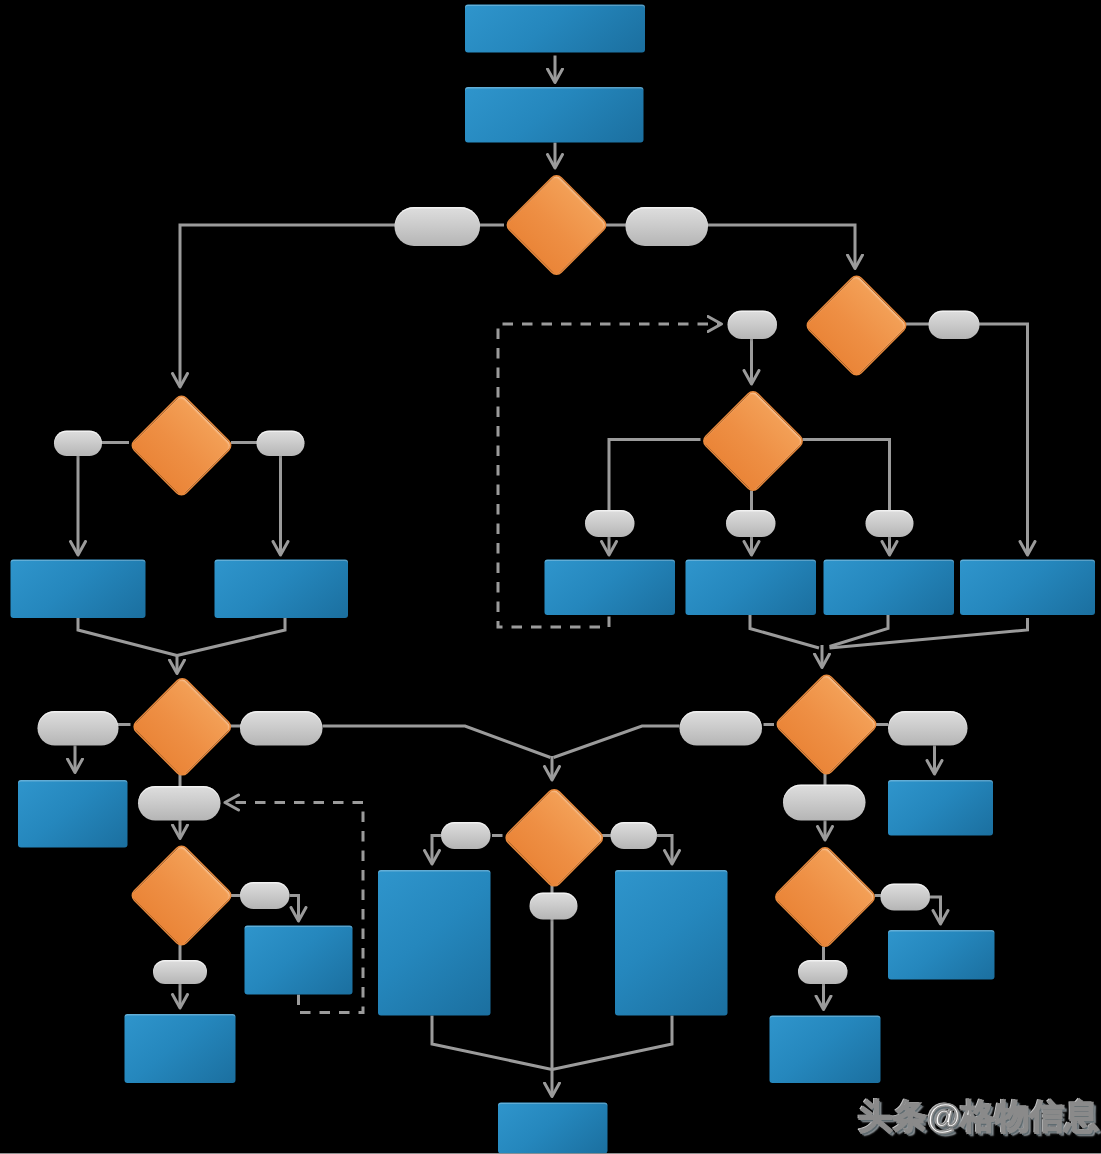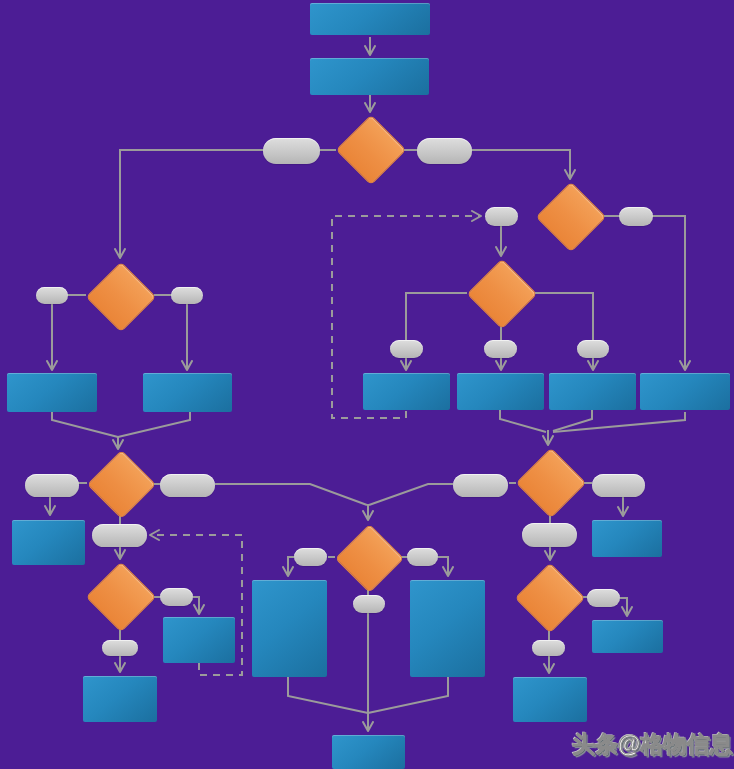--- a/index.html
+++ b/index.html
@@ -1,19 +1,19 @@
 <!DOCTYPE html>
 <html><head>
 <meta charset="utf-8">
 <style>
   html,body{margin:0;padding:0;background:#fff;}
   #canvas{
     position:relative;
     width:734px;height:769px;
-    background:#4c1d95;
+    background:#000000;
     overflow:hidden;
     font-family:"Liberation Sans",sans-serif;
   }
   #edges{position:absolute;left:0;top:0;z-index:1;}
   .process{
     position:absolute;z-index:3;
     background:linear-gradient(140deg,#2f95cc 0%,#2587bd 45%,#1b6f9f 100%);
     border-radius:2px;
     box-shadow:inset 0 1px 0 rgba(255,255,255,.25);
   }

